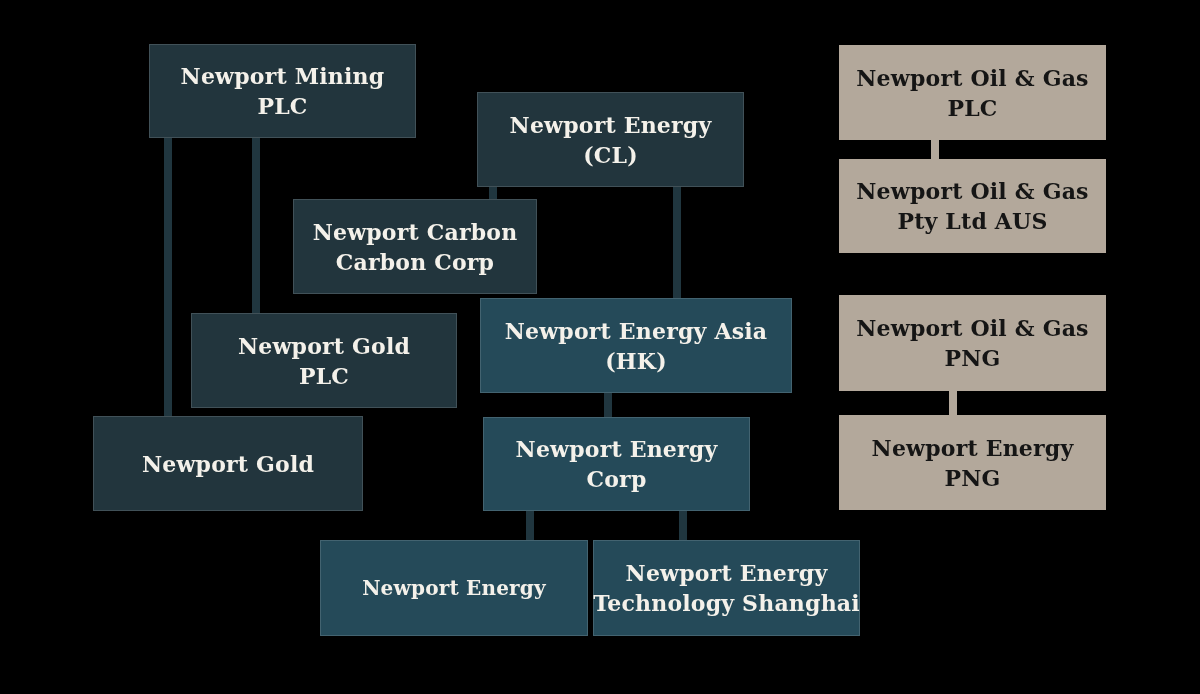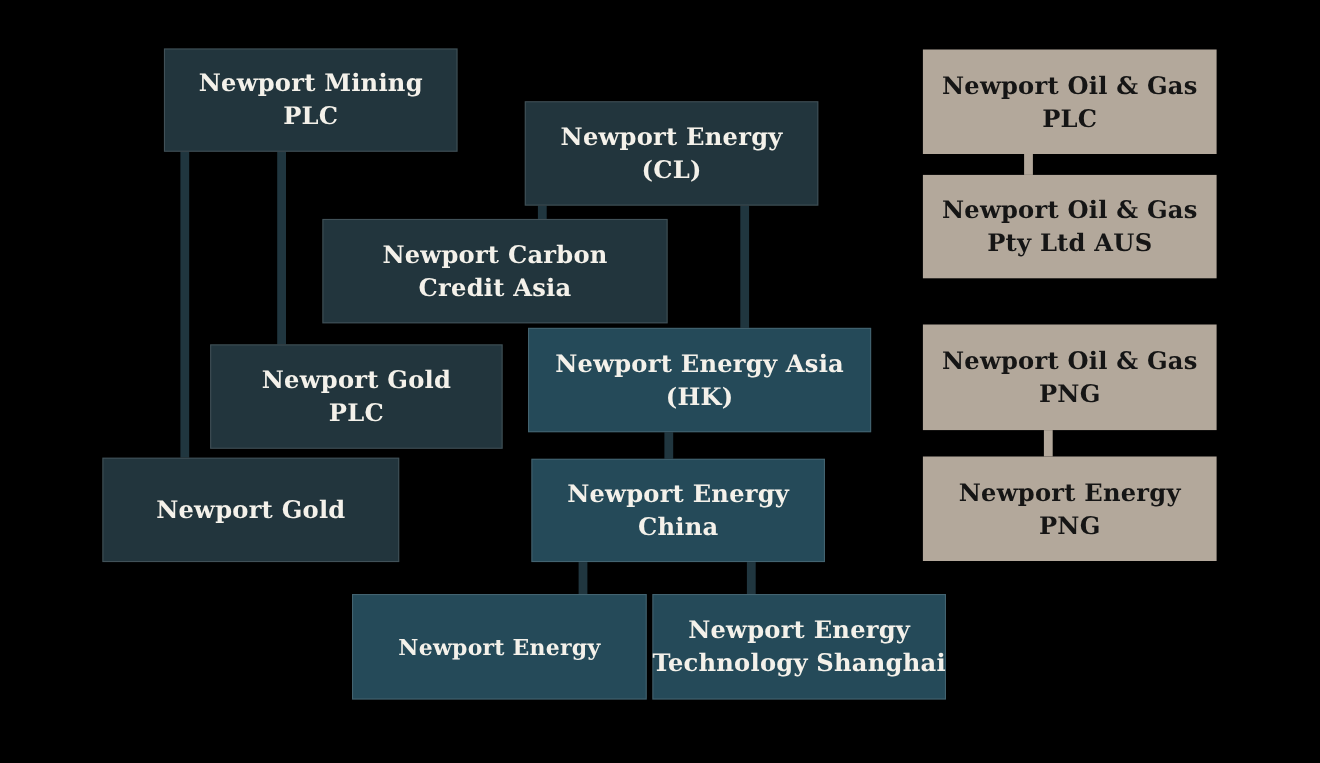--- a/index.html
+++ b/index.html
@@ -70,42 +70,42 @@
   <div class="node dark" style="left:149px; top:44px; width:267px; height:94px;">
     <div class="l1">Newport Mining</div>
     <div class="l2">PLC</div>
   </div>
 
   <div class="node dark" style="left:477px; top:92px; width:267px; height:95px;">
     <div class="l1">Newport Energy</div>
     <div class="l2">(CL)</div>
   </div>
 
-  <div class="node dark" style="left:293px; top:199px; width:314px; height:95px;">
+  <div class="node dark" style="left:293px; top:199px; width:244px; height:95px;">
     <div class="l1">Newport Carbon</div>
-    <div class="l2">Credit Asia</div>
+    <div class="l2">Carbon Corp</div>
   </div>
 
   <div class="node dark" style="left:191px; top:313px; width:266px; height:95px;">
     <div class="l1">Newport Gold</div>
     <div class="l2">PLC</div>
   </div>
 
   <div class="node light" style="left:480px; top:298px; width:312px; height:95px;">
     <div class="l1">Newport Energy Asia</div>
     <div class="l2">(HK)</div>
   </div>
 
   <div class="node dark" style="left:93px; top:416px; width:270px; height:95px;">
     <div class="l1">Newport Gold</div>
   </div>
 
   <div class="node light" style="left:483px; top:417px; width:267px; height:94px;">
     <div class="l1">Newport Energy</div>
-    <div class="l2">China</div>
+    <div class="l2">Corp</div>
   </div>
 
   <div class="node light narrow" style="left:320px; top:540px; width:268px; height:96px;">
     <div class="l1">Newport Energy</div>
   </div>
 
   <div class="node light" style="left:593px; top:540px; width:267px; height:96px;">
     <div class="l1">Newport Energy</div>
     <div class="l2">Technology Shanghai</div>
   </div>

